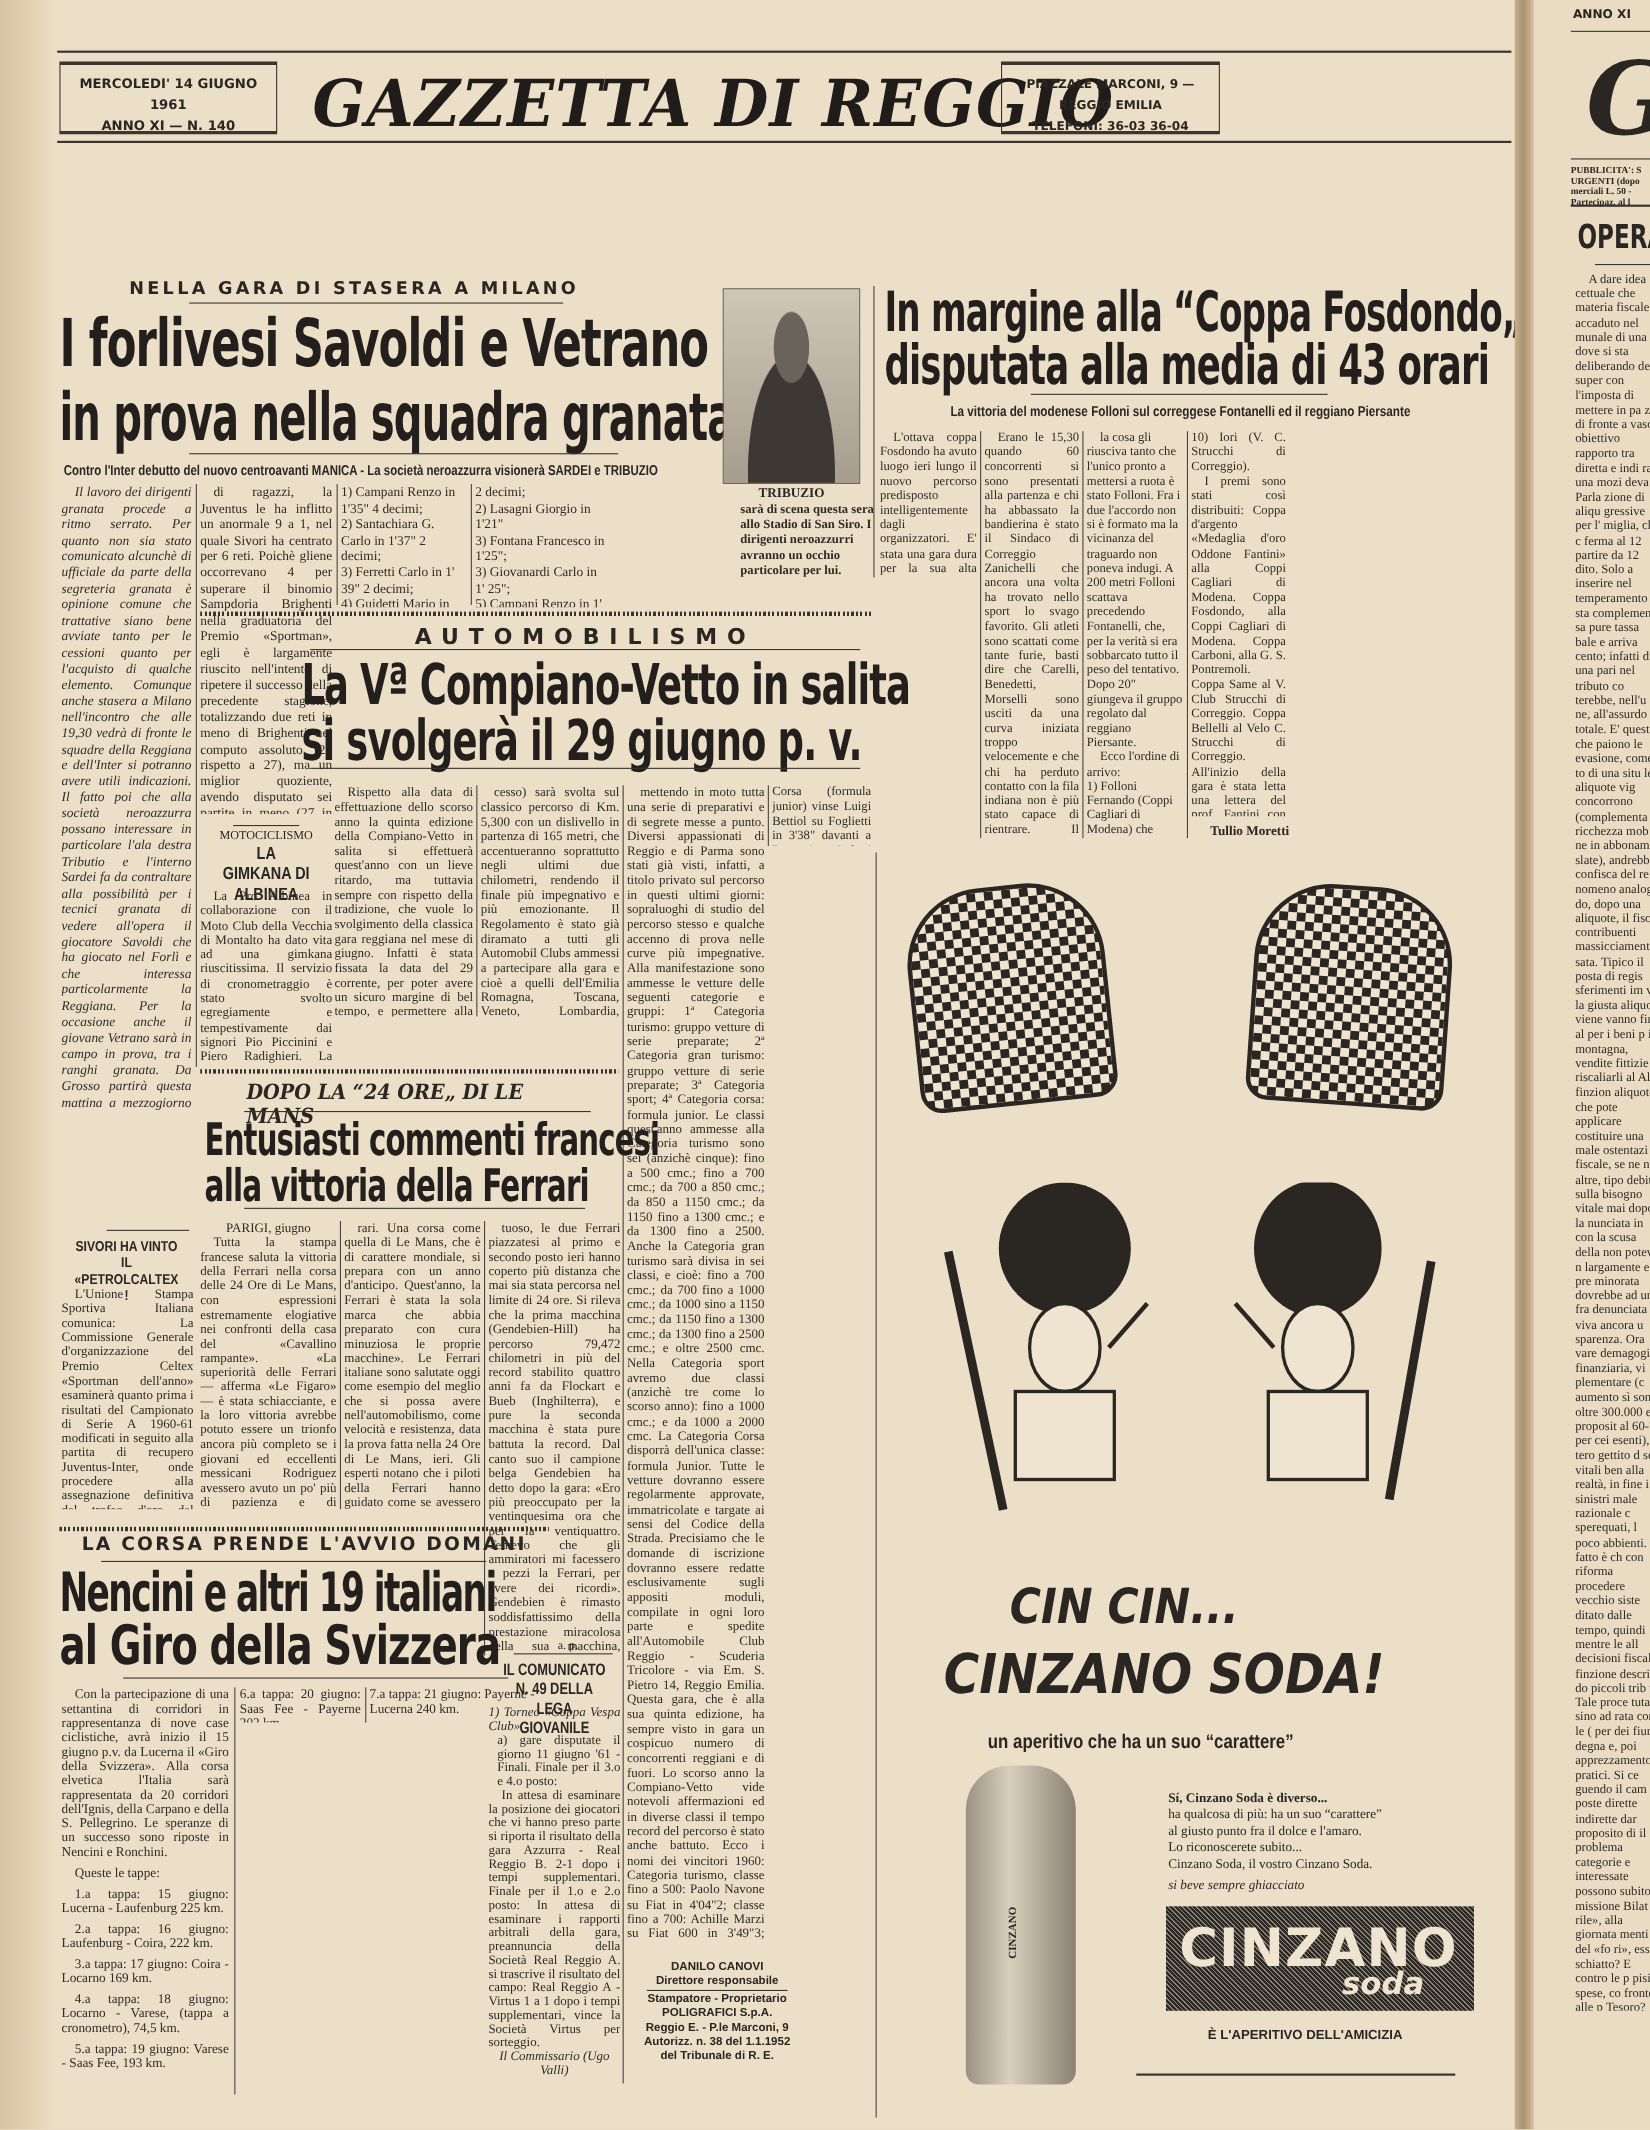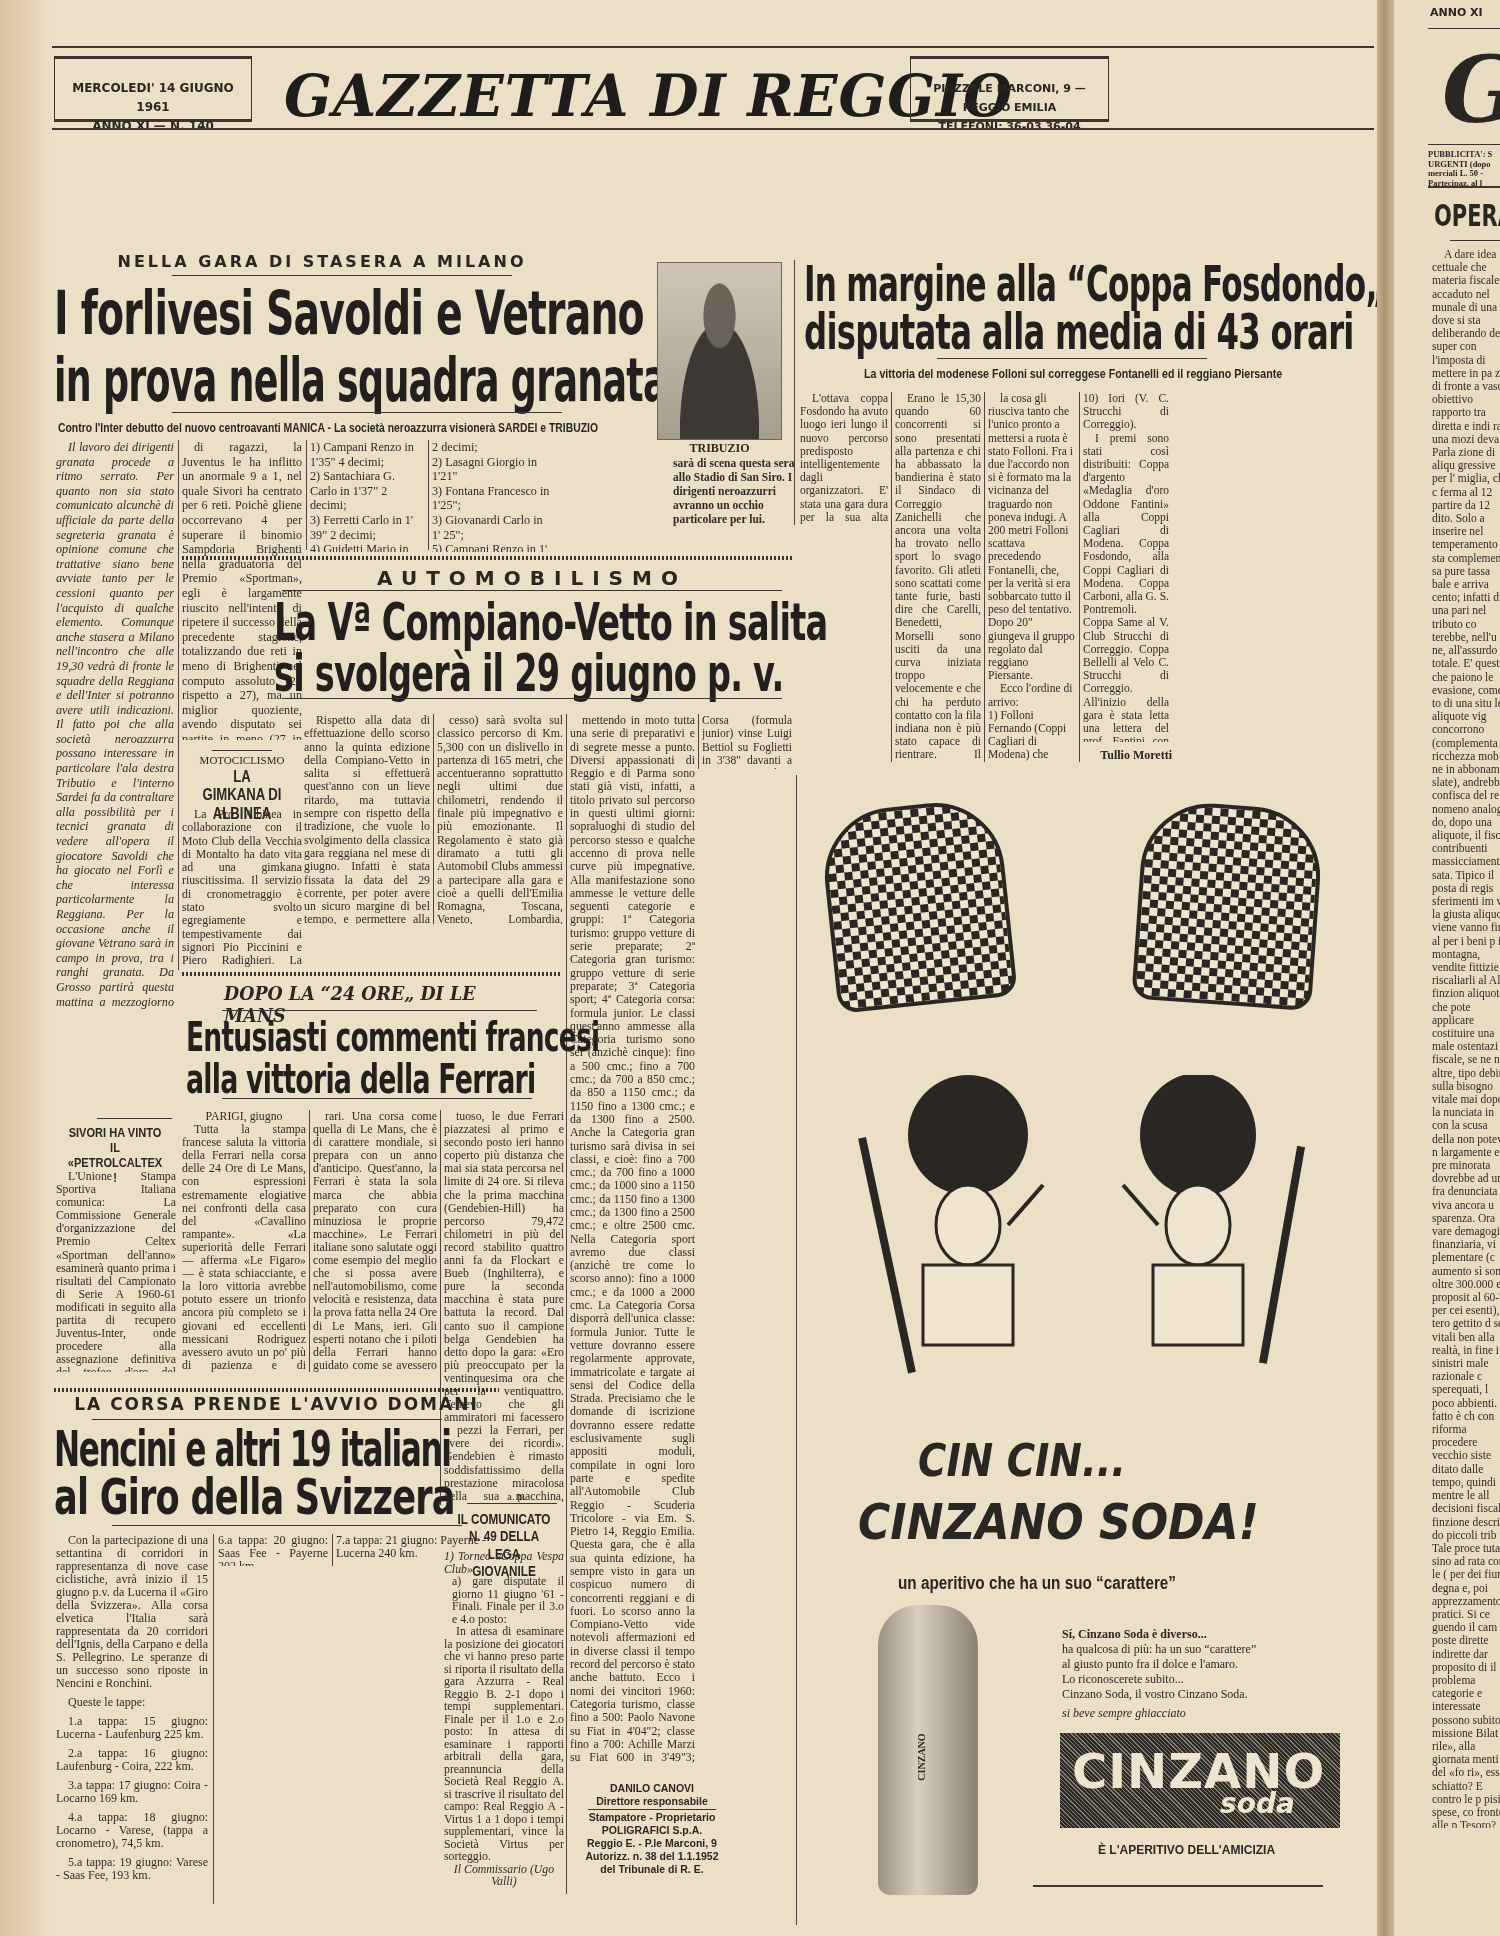--- a/index.html
+++ b/index.html
@@ -34,21 +34,21 @@
   .dots {
     position: absolute; height: 4px;
     background: repeating-linear-gradient(90deg, #3a3530 0 2px, transparent 2px 4px);
   }
 
   
   .mast-box {
     position: absolute; border-top: 3px solid #3a3530; border-bottom: 3px solid #3a3530;
     border-left: 1px solid #3a3530; border-right: 1px solid #3a3530;
     font-family: "DejaVu Sans", sans-serif; font-weight: bold; font-size: 12px;
-    text-align: center; line-height: 19px; padding-top: 20px;
+    text-align: center; line-height: 19px; padding-top: 8px;
   }
   .mast-title {
     position: absolute; left: 330px; top: 62px; width: 760px;
     font-family: "DejaVu Serif", serif; font-weight: bold; font-style: italic;
     font-size: 56px; letter-spacing: 1px; color: #1f1c19; transform: scaleY(1.05);
     white-space: nowrap;
   }
   .banner {
     position: absolute; left: 172px; top: 152px; width: 1202px; height: 82px;
     background: repeating-linear-gradient(45deg, #2c2824 0 2px, #cdbfa6 2px 4px);

